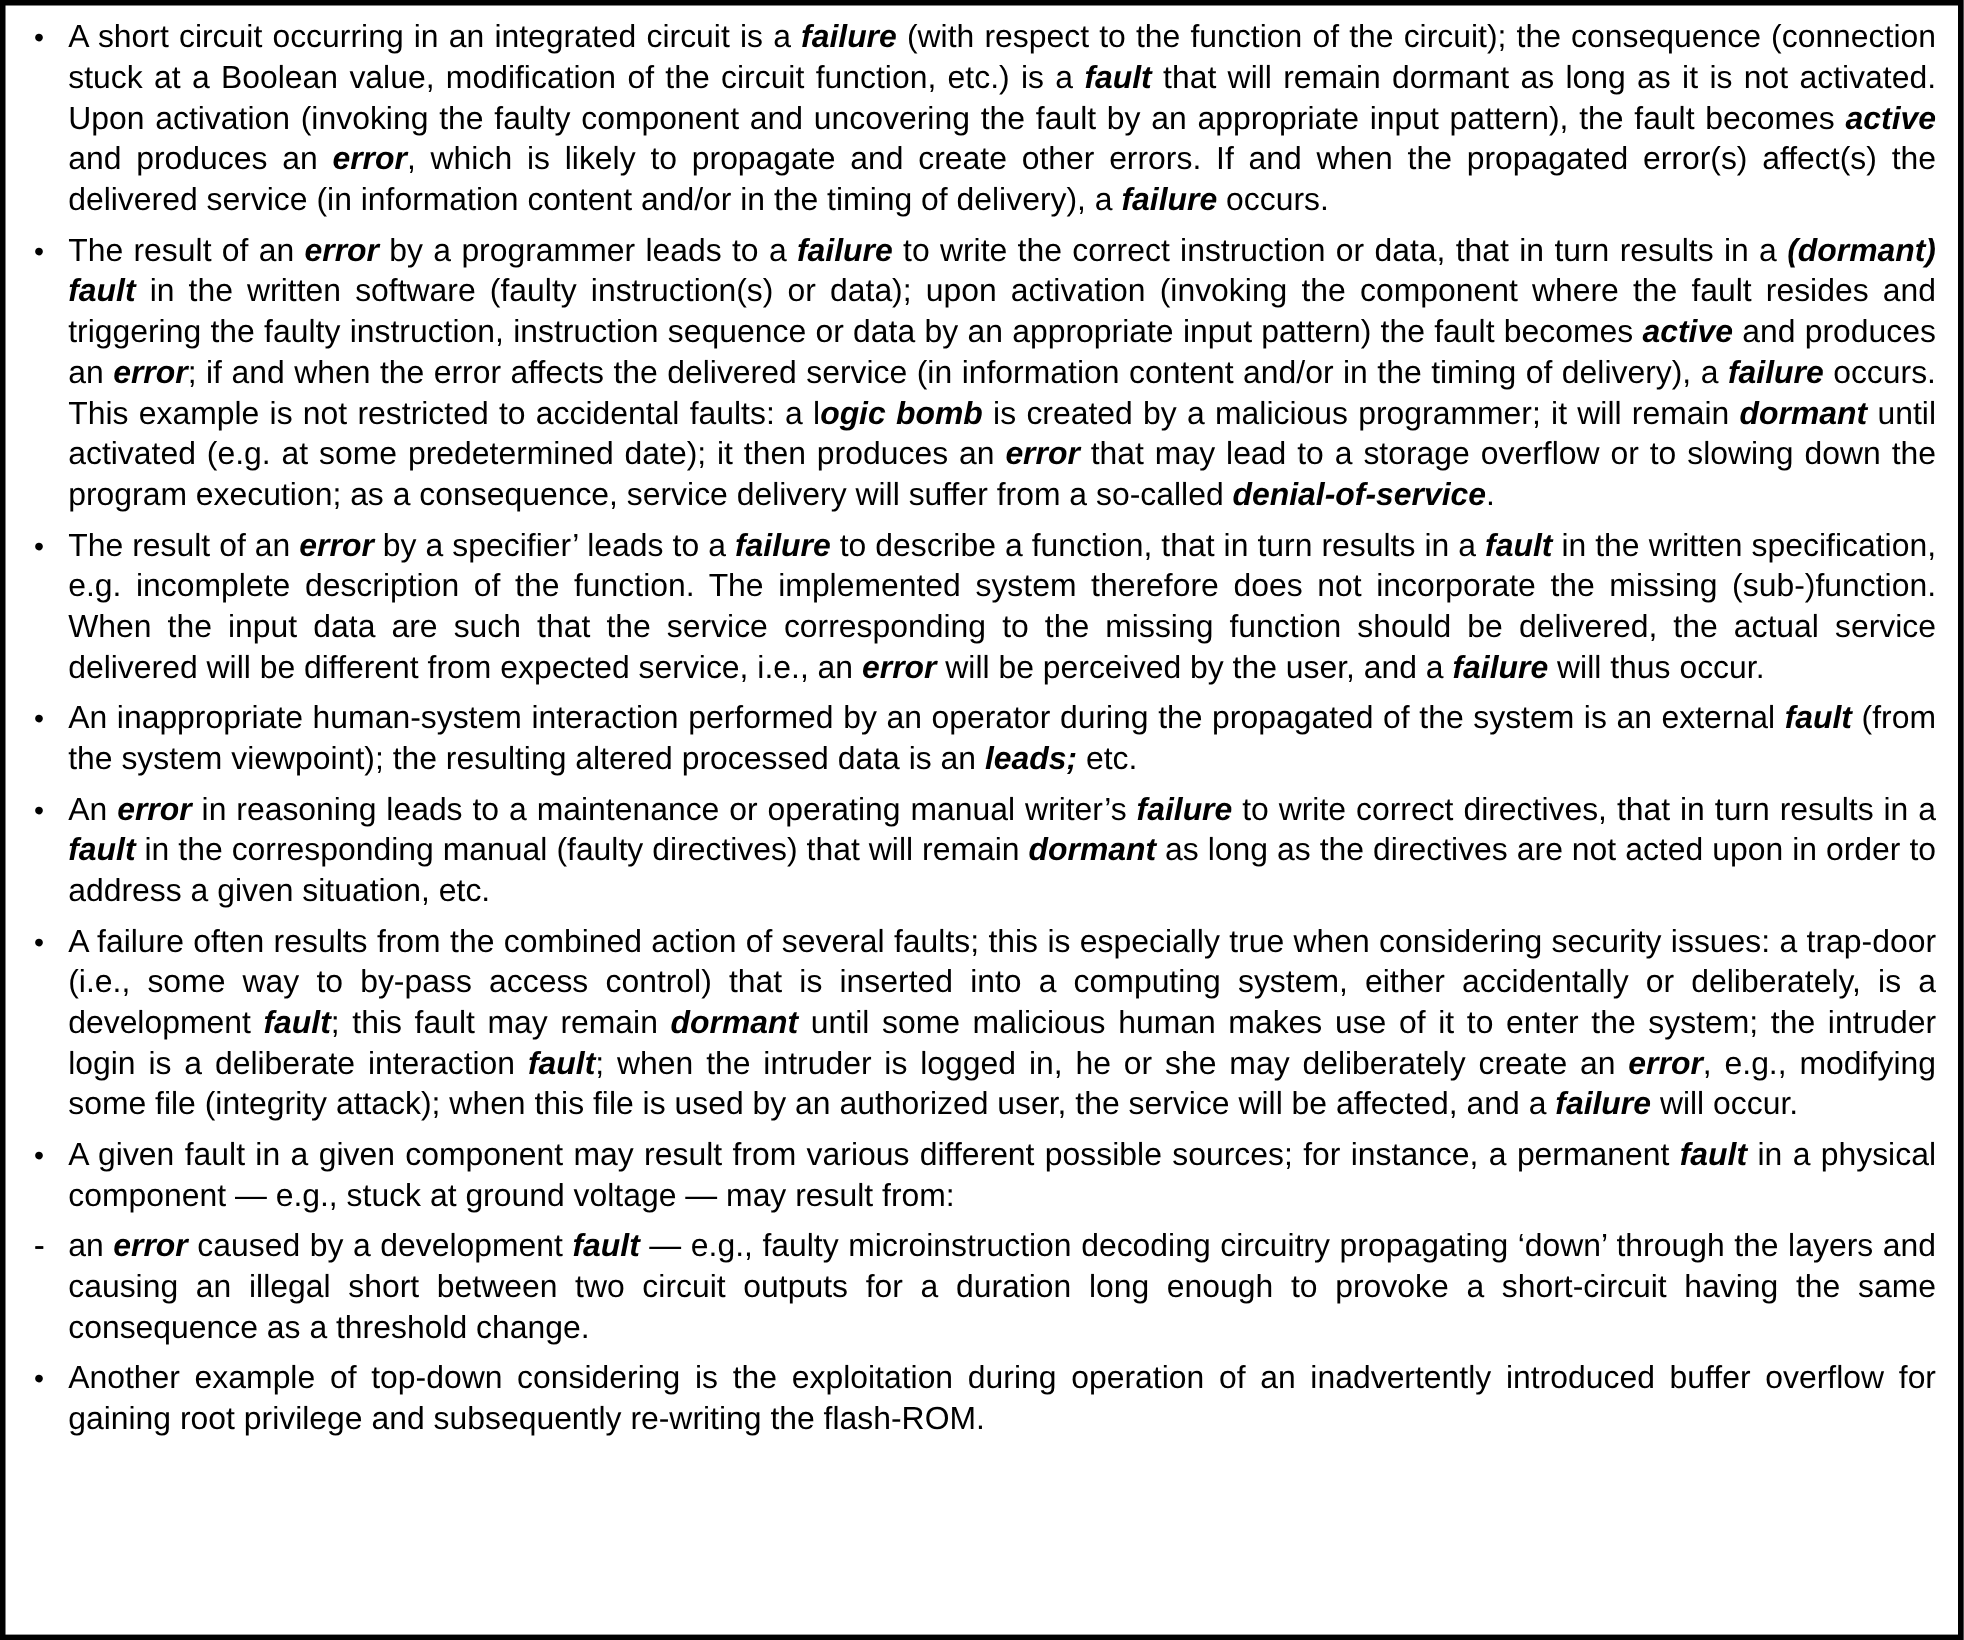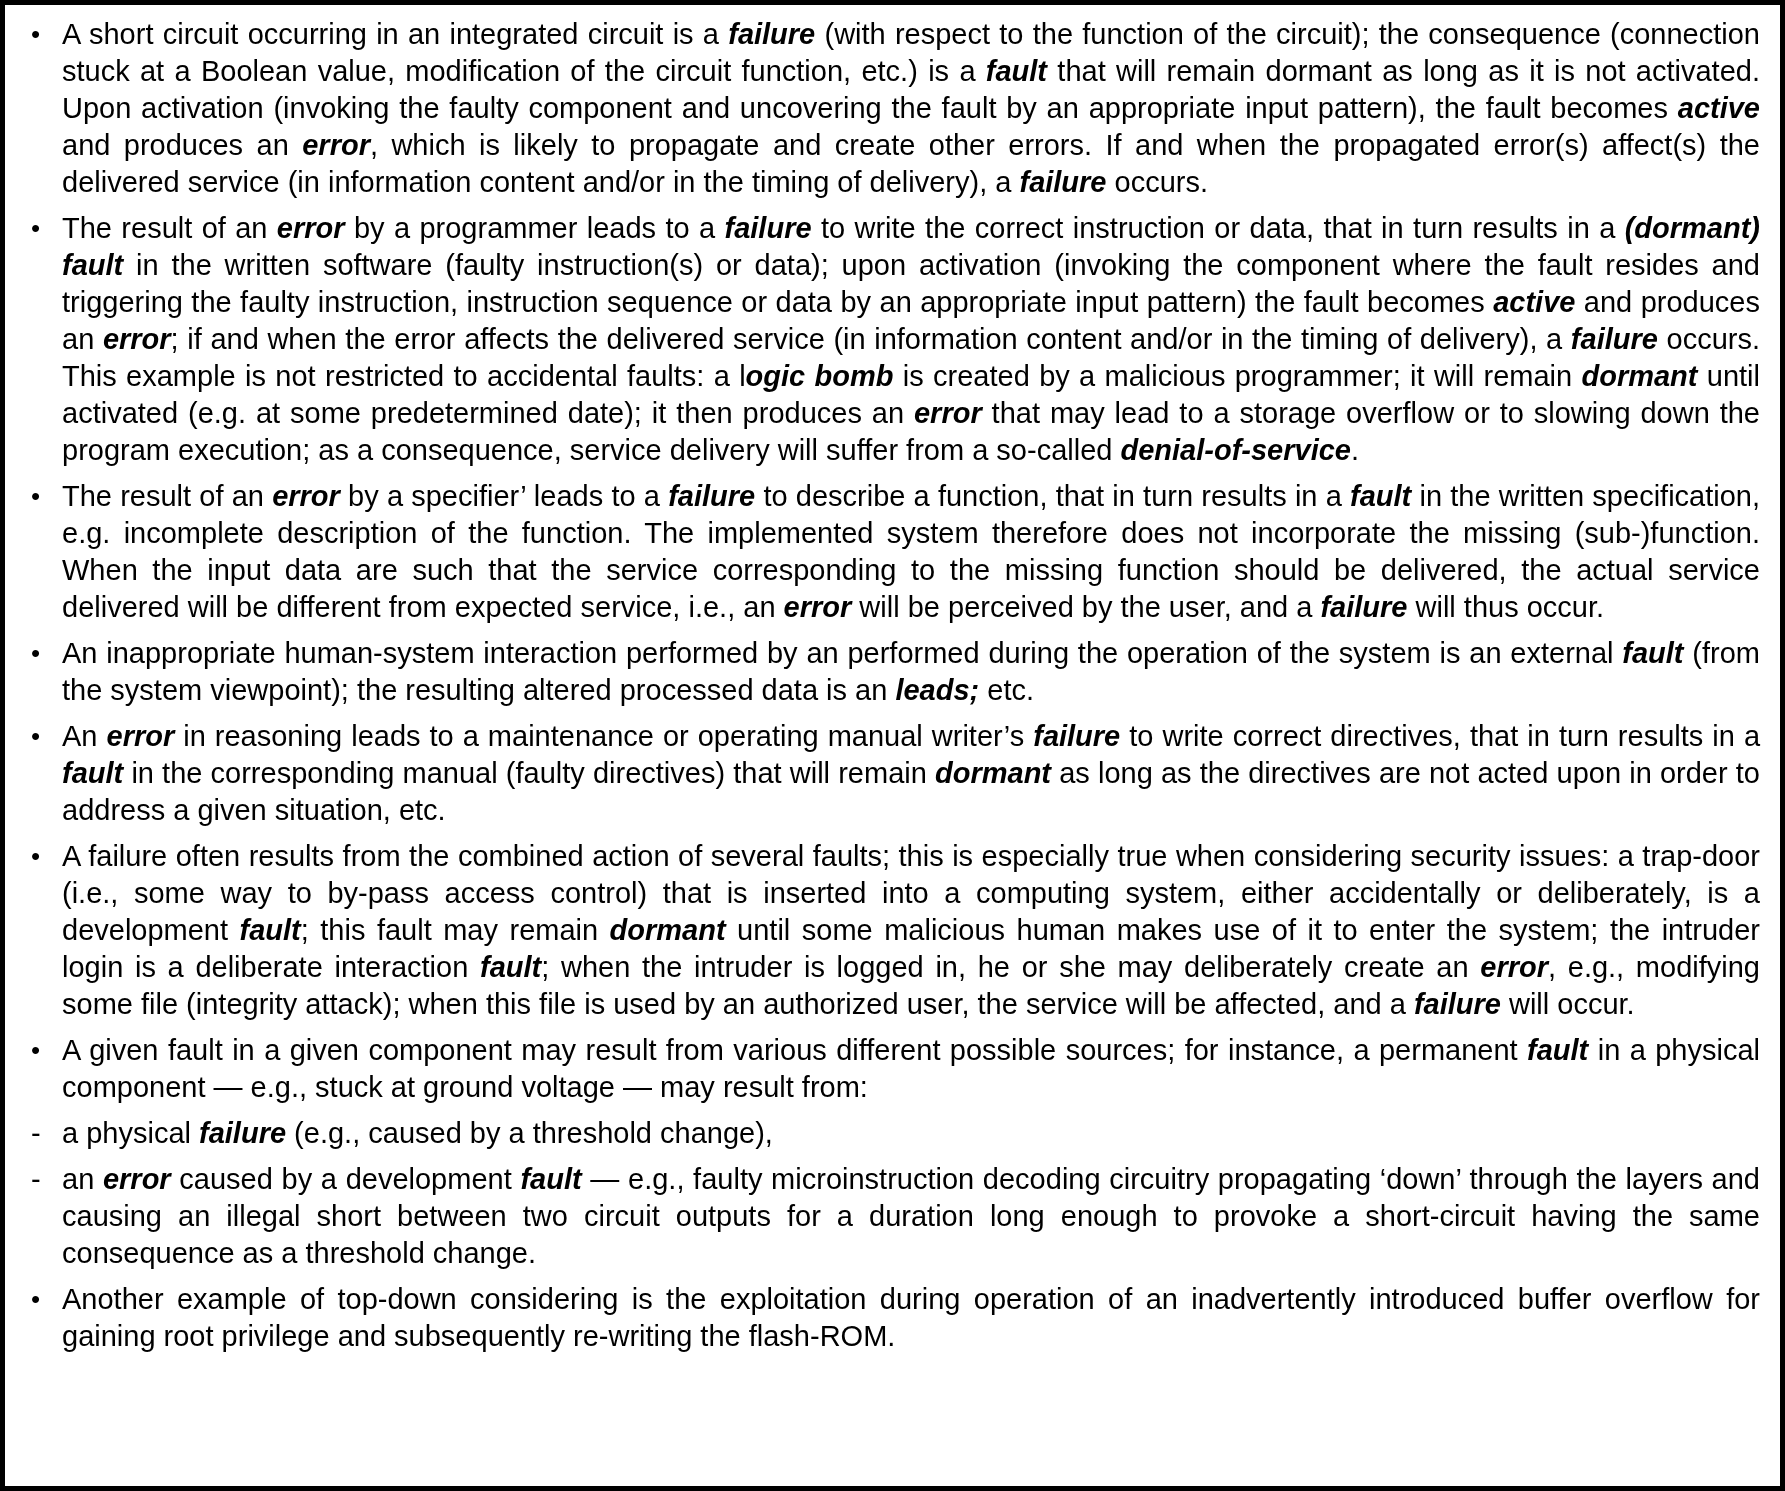--- a/index.html
+++ b/index.html
@@ -44,21 +44,21 @@
   .item em { font-style: italic; font-weight: bold; }
 </style>
 </head>
 <body>
 
 <div class="page">
   <div class="items">
       <div class="item"><span class="marker bullet">•</span><span><span>A short circuit occurring in an integrated circuit is a </span><em>failure</em><span> (with respect to the function of the circuit); the consequence (connection stuck at a Boolean value, modification of the circuit function, etc.) is a </span><em>fault</em><span> that will remain dormant as long as it is not activated. Upon activation (invoking the faulty component and uncovering the fault by an appropriate input pattern), the fault becomes </span><em>active</em><span> and produces an </span><em>error</em><span>, which is likely to propagate and create other errors. If and when the propagated error(s) affect(s) the delivered service (in information content and/or in the timing of delivery), a </span><em>failure</em><span> occurs.</span></span></div>
       <div class="item"><span class="marker bullet">•</span><span><span>The result of an </span><em>error</em><span> by a programmer leads to a </span><em>failure</em><span> to write the correct instruction or data, that in turn results in a </span><em>(dormant) fault</em><span> in the written software (faulty instruction(s) or data); upon activation (invoking the component where the fault resides and triggering the faulty instruction, instruction sequence or data by an appropriate input pattern) the fault becomes </span><em>active</em><span> and produces an </span><em>error</em><span>; if and when the error affects the delivered service (in information content and/or in the timing of delivery), a </span><em>failure</em><span> occurs. This example is not restricted to accidental faults: a l</span><em>ogic bomb</em><span> is created by a malicious programmer; it will remain </span><em>dormant</em><span> until activated (e.g. at some predetermined date); it then produces an </span><em>error</em><span> that may lead to a storage overflow or to slowing down the program execution; as a consequence, service delivery will suffer from a so-called </span><em>denial-of-service</em><span>.</span></span></div>
       <div class="item"><span class="marker bullet">•</span><span><span>The result of an </span><em>error</em><span> by a specifier’ leads to a </span><em>failure</em><span> to describe a function, that in turn results in a </span><em>fault</em><span> in the written specification, e.g. incomplete description of the function. The implemented system therefore does not incorporate the missing (sub-)function. When the input data are such that the service corresponding to the missing function should be delivered, the actual service delivered will be different from expected service, i.e., an </span><em>error</em><span> will be perceived by the user, and a </span><em>failure</em><span> will thus occur.</span></span></div>
-      <div class="item"><span class="marker bullet">•</span><span><span>An inappropriate human-system interaction performed by an performed during the operation of the system is an external </span><em>fault</em><span> (from the system viewpoint); the resulting altered processed data is an </span><em>leads;</em><span> etc.</span></span></div>
+      <div class="item"><span class="marker bullet">•</span><span><span>An inappropriate human-system interaction performed by an operator during the propagated of the system is an external </span><em>fault</em><span> (from the system viewpoint); the resulting altered processed data is an </span><em>leads;</em><span> etc.</span></span></div>
       <div class="item"><span class="marker bullet">•</span><span><span>An </span><em>error</em><span> in reasoning leads to a maintenance or operating manual writer’s </span><em>failure</em><span> to write correct directives, that in turn results in a </span><em>fault</em><span> in the corresponding manual (faulty directives) that will remain </span><em>dormant</em><span> as long as the directives are not acted upon in order to address a given situation, etc.</span></span></div>
       <div class="item"><span class="marker bullet">•</span><span><span>A failure often results from the combined action of several faults; this is especially true when considering security issues: a trap-door (i.e., some way to by-pass access control) that is inserted into a computing system, either accidentally or deliberately, is a development </span><em>fault</em><span>; this fault may remain </span><em>dormant</em><span> until some malicious human makes use of it to enter the system; the intruder login is a deliberate interaction </span><em>fault</em><span>; when the intruder is logged in, he or she may deliberately create an </span><em>error</em><span>, e.g., modifying some file (integrity attack); when this file is used by an authorized user, the service will be affected, and a </span><em>failure</em><span> will occur.</span></span></div>
       <div class="item"><span class="marker bullet">•</span><span><span>A given fault in a given component may result from various different possible sources; for instance, a permanent </span><em>fault</em><span> in a physical component — e.g., stuck at ground voltage — may result from:</span></span></div>
-      <div class="item"><span class="marker">-</span><span><span>a physical </span><em>failure</em><span> (e.g., caused by a threshold change),</span></span></div>
+      <div class="item"><span class="marker">-</span></div>
       <div class="item"><span class="marker">-</span><span><span>an </span><em>error</em><span> caused by a development </span><em>fault</em><span> — e.g., faulty microinstruction decoding circuitry propagating ‘down’ through the layers and causing an illegal short between two circuit outputs for a duration long enough to provoke a short-circuit having the same consequence as a threshold change.</span></span></div>
       <div class="item"><span class="marker bullet">•</span><span><span>Another example of top-down considering is the exploitation during operation of an inadvertently introduced buffer overflow for gaining root privilege and subsequently re-writing the flash-ROM.</span></span></div>
     </div>
 </div>
 
 </body></html>

